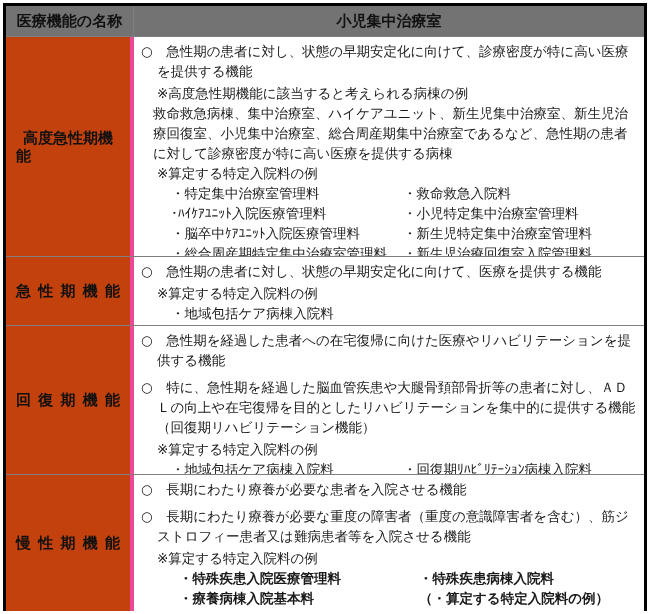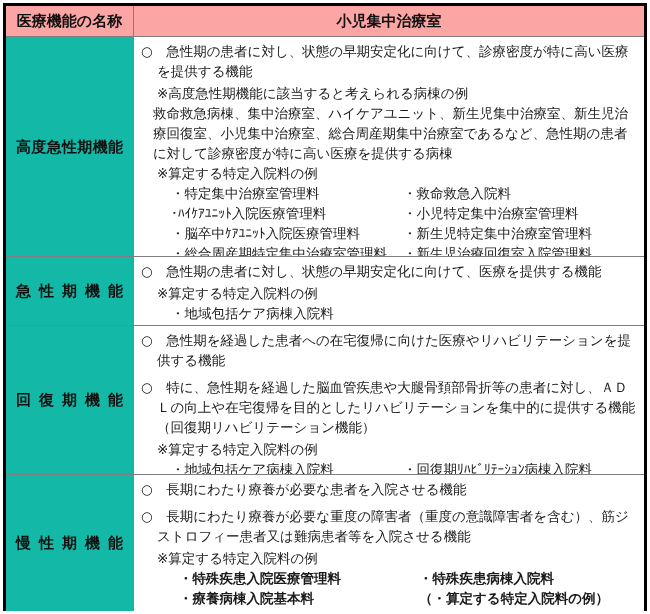--- a/index.html
+++ b/index.html
@@ -37,22 +37,22 @@
 
   .row.header   { height: 30px; }
   .row.r1       { height: 220px; }
   .row.r2       { height: 69px; }
   .row.r3       { height: 149px; }
   .row.r4       { flex: 1 1 auto; }
 
   .name-cell {
     width: 128px;
     flex: 0 0 128px;
-    background: #14b8a6;
-    border-right: 1px solid #ec4899;
+    background: #c2410c;
+    border-right: 4px solid #ec4899;
     display: flex;
     align-items: center;
     justify-content: flex-start;
   }
   .name-label {
     display: block;
     width: 100%;
     padding: 0 10px;
     font-size: 15px;
     font-weight: bold;
@@ -67,21 +67,21 @@
     background: #ffffff;
     padding: 4px 6px 3px 7px;
     font-size: 13.5px;
     line-height: 20px;
     color: #1a1a1a;
     overflow: hidden;
   }
 
   .header .name-cell { border-right: 1px solid #7f7f7f; }
   .header-cell {
-    background: #fca5a5;
+    background: #737373;
     display: flex;
     align-items: center;
     justify-content: center;
     font-size: 15px;
     font-weight: bold;
     color: #111111;
   }
   .header-cell.content-cell { padding: 0; }
 
   p { margin: 0; }

